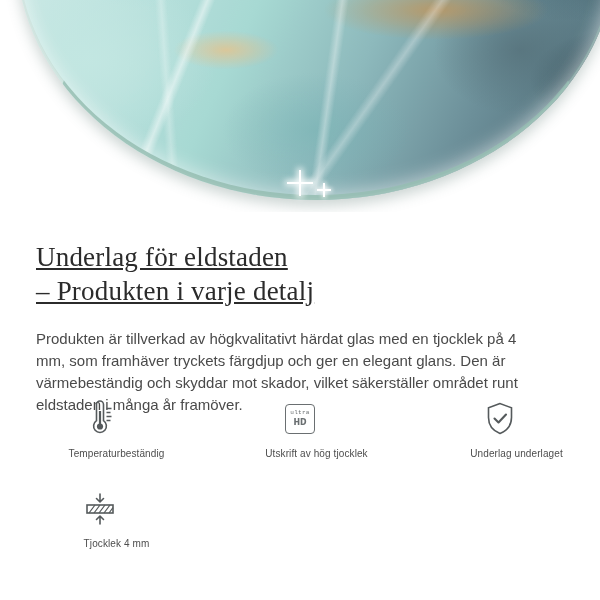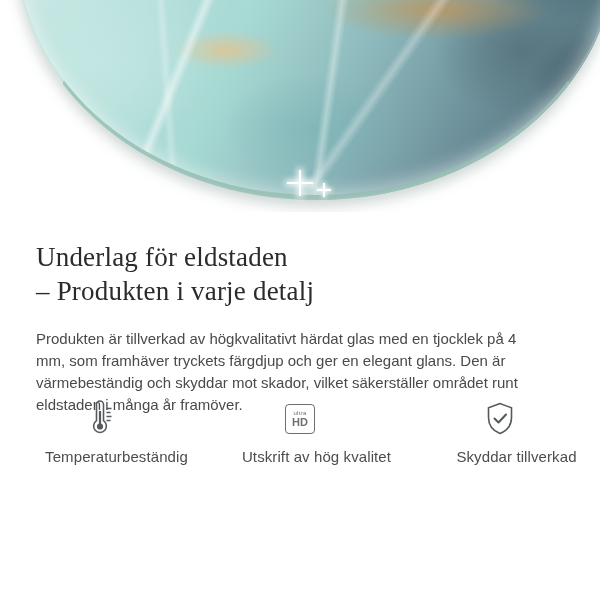--- a/index.html
+++ b/index.html
@@ -127,20 +127,21 @@
     width: 600px;
   }
   .headline {
     font-family: "Liberation Serif", serif;
     font-size: 27px;
     line-height: 34px;
     color: #2b2b2b;
     font-weight: 400;
     margin: 28px 0 0 36px;
     letter-spacing: .2px;
+    text-decoration: underline;
   }
   .headline .l2 { display: block; }
   .body-copy {
     margin: 20px 36px 10px 36px;
     width: 512px;
     font-size: 15px;
     line-height: 22px;
     color: #4a4a4a;
   }
 
@@ -161,24 +162,25 @@
     align-items: center;
     justify-content: flex-start;
     padding-top: 6px;
   }
   .feature .glyph {
     height: 46px;
     display: flex;
     align-items: center;
     justify-content: center;
     color: #555a5c;
+    font-family: Liberation Mono, monospace;
   }
   .feature .cap {
     margin-top: 6px;
-    font-size: 15px;
+    font-size: 10px;
     color: #4d4d4d;
     text-align: center;
     letter-spacing: .1px;
     margin-left: 33px;
   }
   .hd-badge {
     width: 30px; height: 30px;
     border: 1.6px solid #6a6f71;
     border-radius: 4px;
     display: flex;
@@ -226,29 +228,40 @@
     <div class="cap">Temperaturbeständig</div>
   </div>
 
   <div class="feature">
     <div class="glyph">
       <div class="hd-badge">
         <span class="t">ultra</span>
         <span class="b">HD</span>
       </div>
     </div>
-    <div class="cap">Utskrift av hög kvalitet</div>
+    <div class="cap">Utskrift av hög tjocklek</div>
   </div>
 
   <div class="feature">
     <div class="glyph">
       <svg width="34" height="40" viewBox="0 0 34 40" fill="none" stroke="#555a5c" stroke-width="1.6">
         <path d="M17 4.5 5.5 8.8v9.6c0 8 5 13.4 11.5 16.1 6.5-2.7 11.5-8.1 11.5-16.1V8.8L17 4.5z"></path>
         <path d="M11.5 19.5l4 4 7.5-8" stroke-width="2.1" stroke-linecap="round" stroke-linejoin="round"></path>
       </svg>
     </div>
-    <div class="cap">Skyddar tillverkad</div>
-  </div>
-
-
-
+    <div class="cap">Underlag underlaget</div>
+  </div>
+
+
+
+  <div class="feature">
+    <div class="glyph">
+      <svg width="40" height="38" viewBox="0 0 40 38" fill="none" stroke="#555a5c" stroke-width="1.6">
+        <path d="M20 4v7M16.5 8.5 20 12l3.5-3.5" stroke-linecap="round" stroke-linejoin="round"></path>
+        <path d="M20 34v-7M16.5 29.5 20 26l3.5 3.5" stroke-linecap="round" stroke-linejoin="round"></path>
+        <rect x="7" y="15" width="26" height="8" fill="none"></rect>
+        <path d="M9 23l6-8M14 23l6-8M19 23l6-8M24 23l6-8M29 23l4-5.4" stroke-width="1.2"></path>
+      </svg>
+    </div>
+    <div class="cap">Tjocklek 4 mm</div>
+  </div>
 
 </div>
 
 </body></html>

